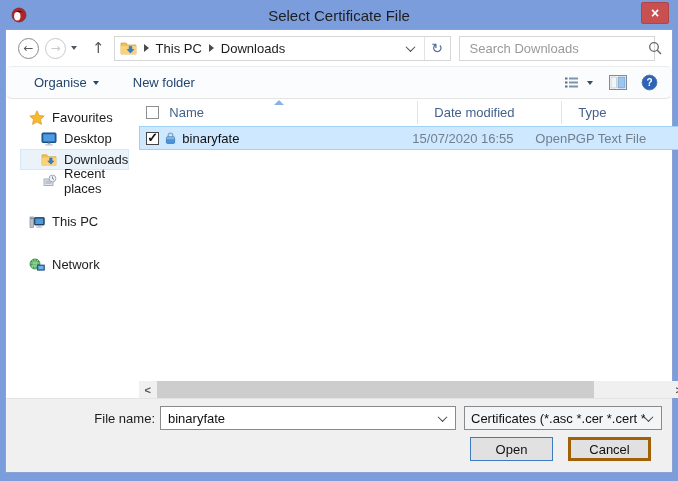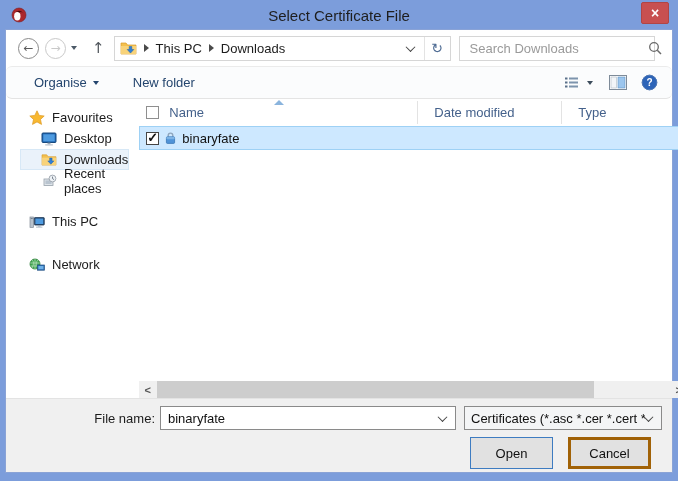--- a/index.html
+++ b/index.html
@@ -79,21 +79,21 @@
 
   
   .footer { height:74px; background:#f0f0f0; border-top:1px solid #e3e3e3; position:relative; font-size:13px; }
   .fn-label { position:absolute; left:0; top:12px; width:149px; text-align:right; color:#1c1c1c; }
   .combo { position:absolute; top:7px; height:24px; border:1px solid #8a8a8a; display:flex; align-items:center; }
   .name-combo { left:154px; width:296px; background:#fff; }
   .name-combo input { border:none; outline:none; flex:1; padding:0 7px; font-size:13px; color:#111; background:transparent; font-family:"Liberation Sans",sans-serif; }
   .type-combo { left:458px; width:198px; background:#f4f5f6; }
   .type-combo .combo-text { flex:1; padding:0 6px; white-space:nowrap; overflow:hidden; color:#111; }
   .chev-down { width:7px; height:7px; border-right:1.4px solid #444; border-bottom:1.4px solid #444; transform:rotate(45deg) translate(-1px,-1px); margin-right:9px; flex:0 0 auto; }
-  .btn { position:absolute; top:38px; width:83px; height:32px; display:flex; align-items:center; justify-content:center;
+  .btn { position:absolute; top:38px; width:83px; height:24px; display:flex; align-items:center; justify-content:center;
     background:#e1e1e1; font-size:13px; color:#111; }
   .btn.open { left:464px; border:1px solid #3e7cc1; }
   .btn.cancel { left:562px; border:3px solid #a16207; }
 
   .icon { display:flex; flex:0 0 auto; }
 </style>
 </head>
 <body>
 
 <div class="window">
@@ -291,20 +291,22 @@
             <span class="checkbox checked"></span>
             <span class="icon">
               <svg width="11" height="14" viewBox="0 0 11 14">
                 <path d="M3.2 6.2 V4.4 a2.3 2.3 0 0 1 4.6 0 V6.2" fill="none" stroke="#8fa6bd" stroke-width="1.4"></path>
                 <rect x="1.4" y="5.8" width="8.2" height="6.6" rx="1" fill="#4f93d8" stroke="#2f6eae" stroke-width="0.7"></rect>
                 <rect x="1.4" y="5.8" width="8.2" height="2.4" rx="1" fill="#7db4e6"></rect>
               </svg>
             </span>
             <span>binaryfate</span>
           </div>
+          <div class="rc-date">15/07/2020 16:55</div>
+          <div class="rc-type">OpenPGP Text File</div>
         </div>
 
         <div class="hscroll">
           <span class="scroll-arrow">&lt;</span>
           <span class="scroll-thumb"></span>
           <span class="scroll-arrow right">&gt;</span>
         </div>
       </div>
     </div>
 

